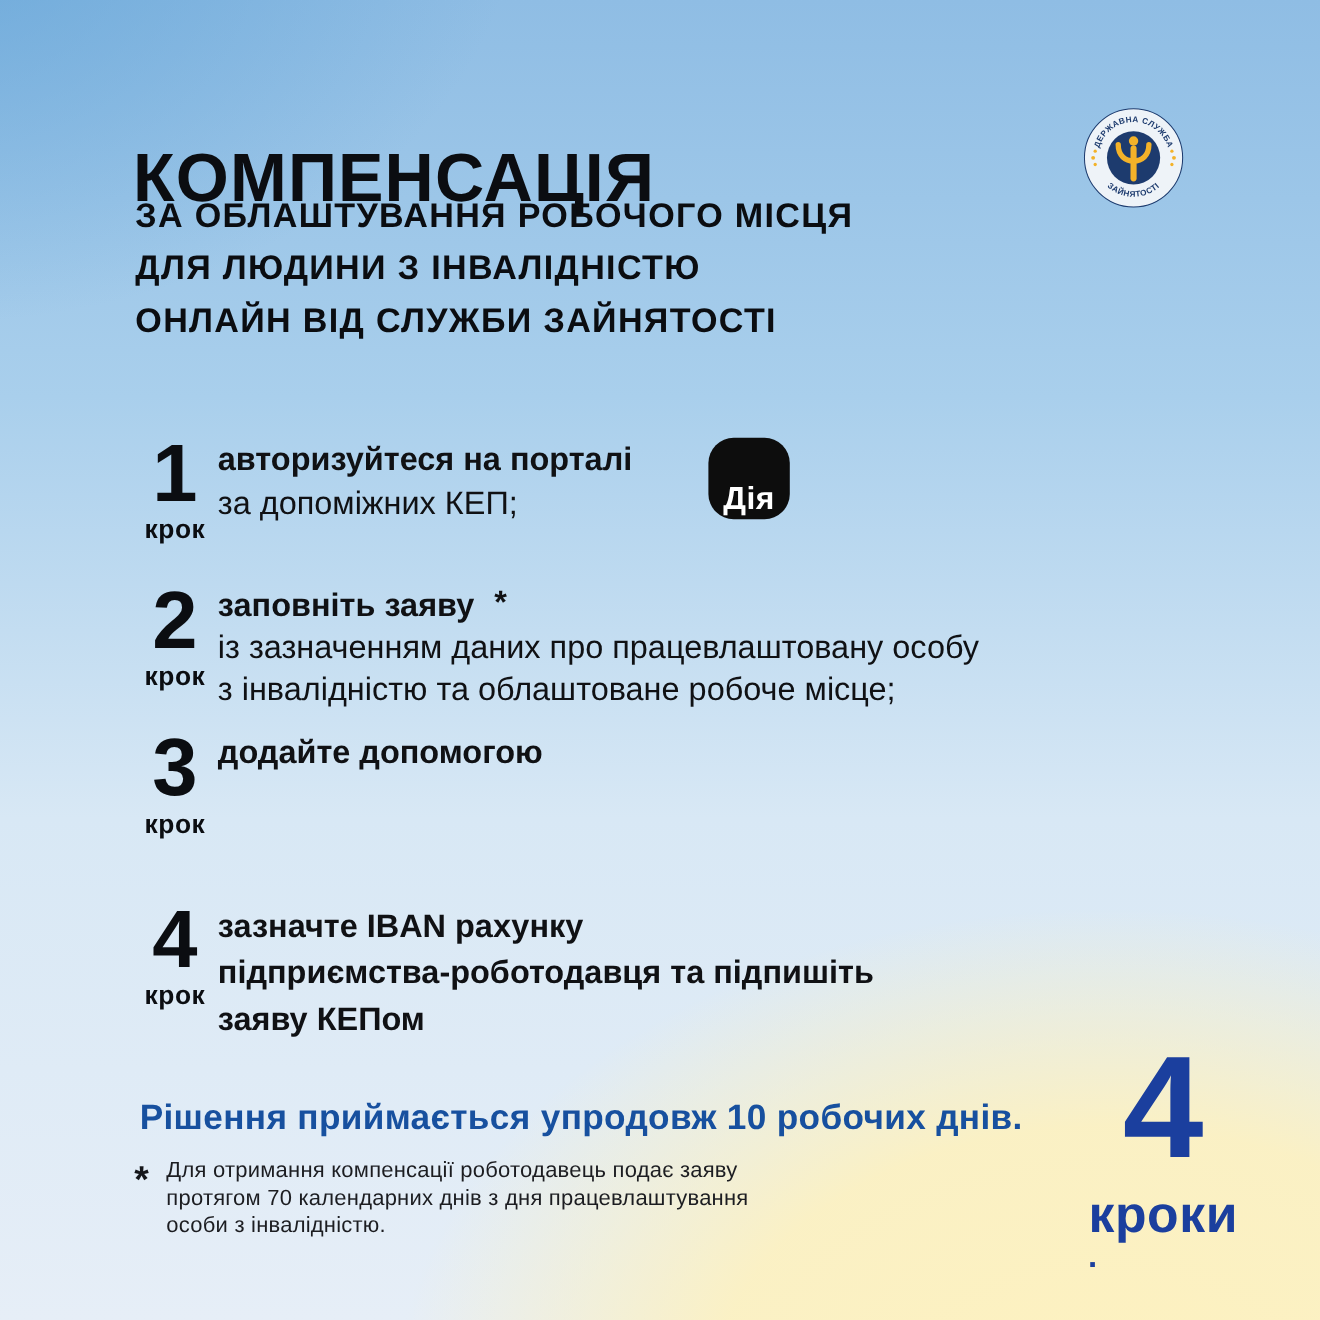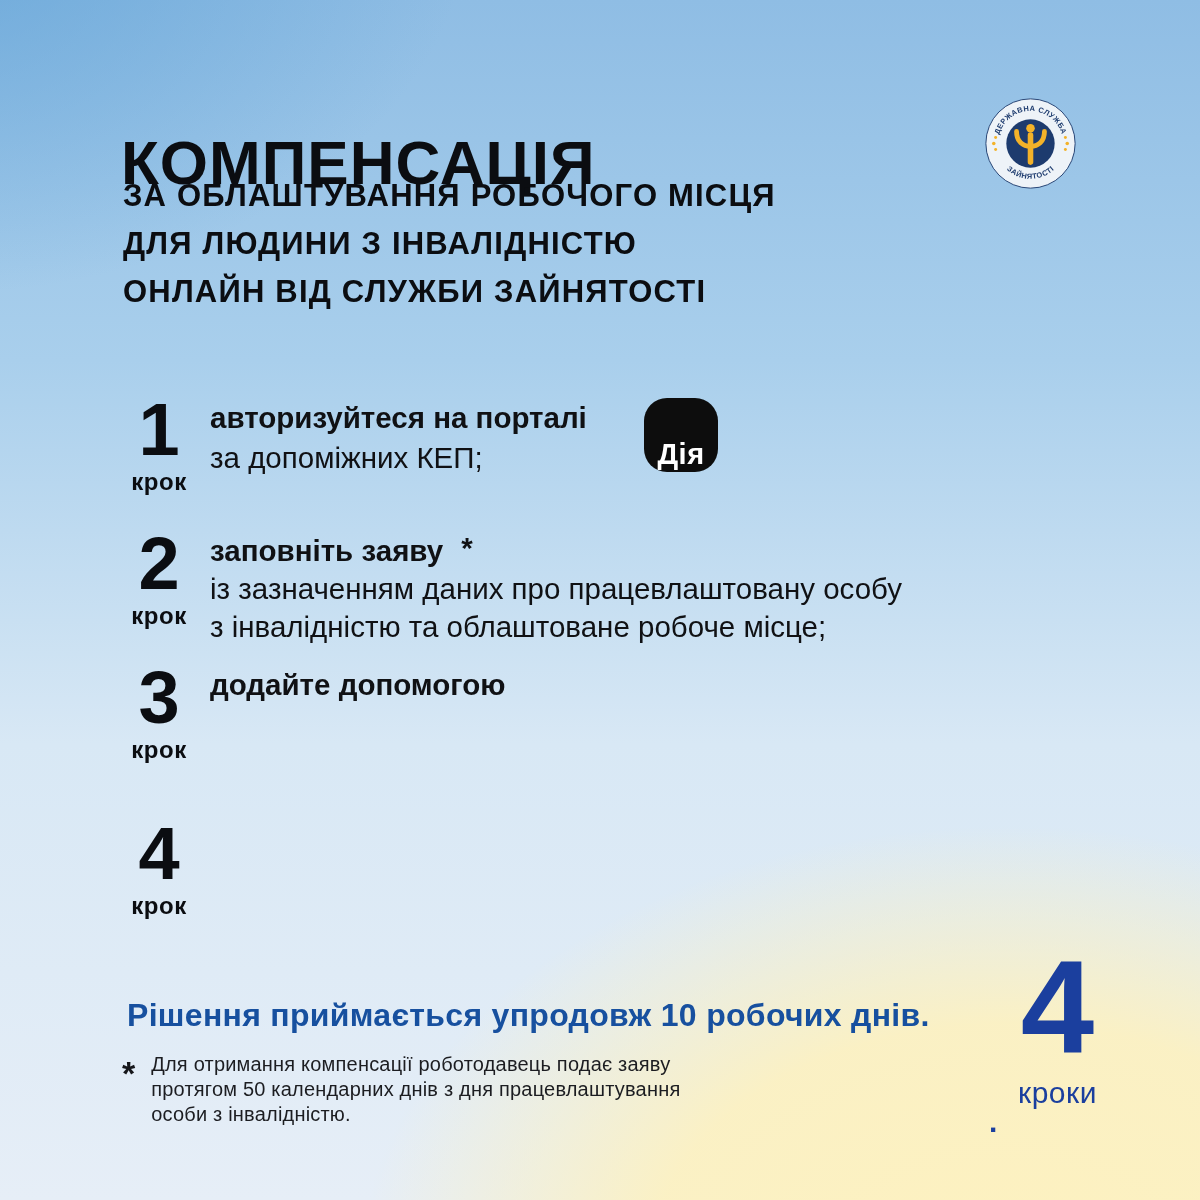--- a/index.html
+++ b/index.html
@@ -44,21 +44,21 @@
   .logo-disc{fill:var(--logo-navy);}
   .logo-gold{fill:var(--logo-gold);}
   .logo-gold-stroke{stroke:var(--logo-gold);fill:none;stroke-linecap:round;}
   .logo-arc-text{fill:var(--logo-navy);font:700 8px "Liberation Sans",sans-serif;letter-spacing:.5px;}
 
   
   .step{position:absolute;left:120px;display:flex;align-items:flex-start;}
   .num-col{width:78px;flex:0 0 78px;text-align:center;}
   .num{font-size:74px;line-height:64px;font-weight:700;color:var(--title-black);}
   .num-label{font-size:24px;font-weight:700;letter-spacing:.5px;margin-top:6px;color:var(--title-black);}
-  .step-text{margin-left:12px;font-size:29.5px;line-height:38px;color:#101114;}
+  .step-text{font-size:29.5px;line-height:38px;color:#101114;}
   .step-title{display:inline;font-weight:700;}
   .step-title-row{display:block;}
   .title-star{font-weight:700;position:relative;top:-3px;margin-left:10px;}
   .step-body{display:block;font-weight:400;}
 
   .step-1{top:398px;}
   .step-1 .step-text{line-height:40px;width:470px;}
   .step-2{top:532px;}
   .step-2 .step-text{width:695px;}
   .step-3{top:666px;}
@@ -86,21 +86,21 @@
   .footnote-marker{font-size:34px;font-weight:700;line-height:30px;margin-top:6px;color:#15161a;}
   .footnote-text{
     margin-left:16px;width:562px;
     font-size:20px;line-height:25px;color:#1c1d21;letter-spacing:.2px;
   }
   .summary{
     position:absolute;left:975px;top:948px;width:165px;text-align:center;
     color:var(--accent-blue);
   }
   .summary-number{font-size:132px;line-height:118px;font-weight:700;}
-  .summary-label{font-size:30px;font-weight:400;margin-top:10px;letter-spacing:.5px;}
+  .summary-label{font-size:47px;font-weight:700;margin-top:10px;letter-spacing:.5px;}
   .summary-dot{font-size:30px;font-weight:700;text-align:left;padding-left:14px;line-height:16px;margin-top:4px;}
 </style>
 </head>
 <body>
 
 <div class="poster">
 
   <h1 class="title">КОМПЕНСАЦІЯ</h1>
   <div class="subtitle">ЗА ОБЛАШТУВАННЯ РОБОЧОГО МІСЦЯ
 ДЛЯ ЛЮДИНИ З ІНВАЛІДНІСТЮ
@@ -174,27 +174,31 @@
     <div class="step-text">
       <span class="step-title">додайте допомогою</span>
     </div>
   </section>
 
   <section class="step step-4">
     <div class="num-col">
       <div class="num">4</div>
       <div class="num-label">крок</div>
     </div>
+    <div class="step-text">
+      <span class="step-title">зазначте IBAN рахунку</span>
+      <span class="step-body">підприємства-роботодавця та підпишіть заяву КЕПом</span>
+    </div>
   </section>
 
   <div class="decision-note">Рішення приймається упродовж 10 робочих днів.</div>
 
   <div class="footnote">
     <div class="footnote-marker">*</div>
-    <div class="footnote-text">Для отримання компенсації роботодавець подає заяву протягом 50 календарних днів з дня працевлаштування особи з інвалідністю.</div>
+    <div class="footnote-text">Для отримання компенсації роботодавець подає заяву протягом 70 календарних днів з дня працевлаштування особи з інвалідністю.</div>
   </div>
 
   <div class="summary">
     <div class="summary-number">4</div>
     <div class="summary-label">кроки</div>
     <div class="summary-dot">.</div>
   </div>
 
 </div>
 

